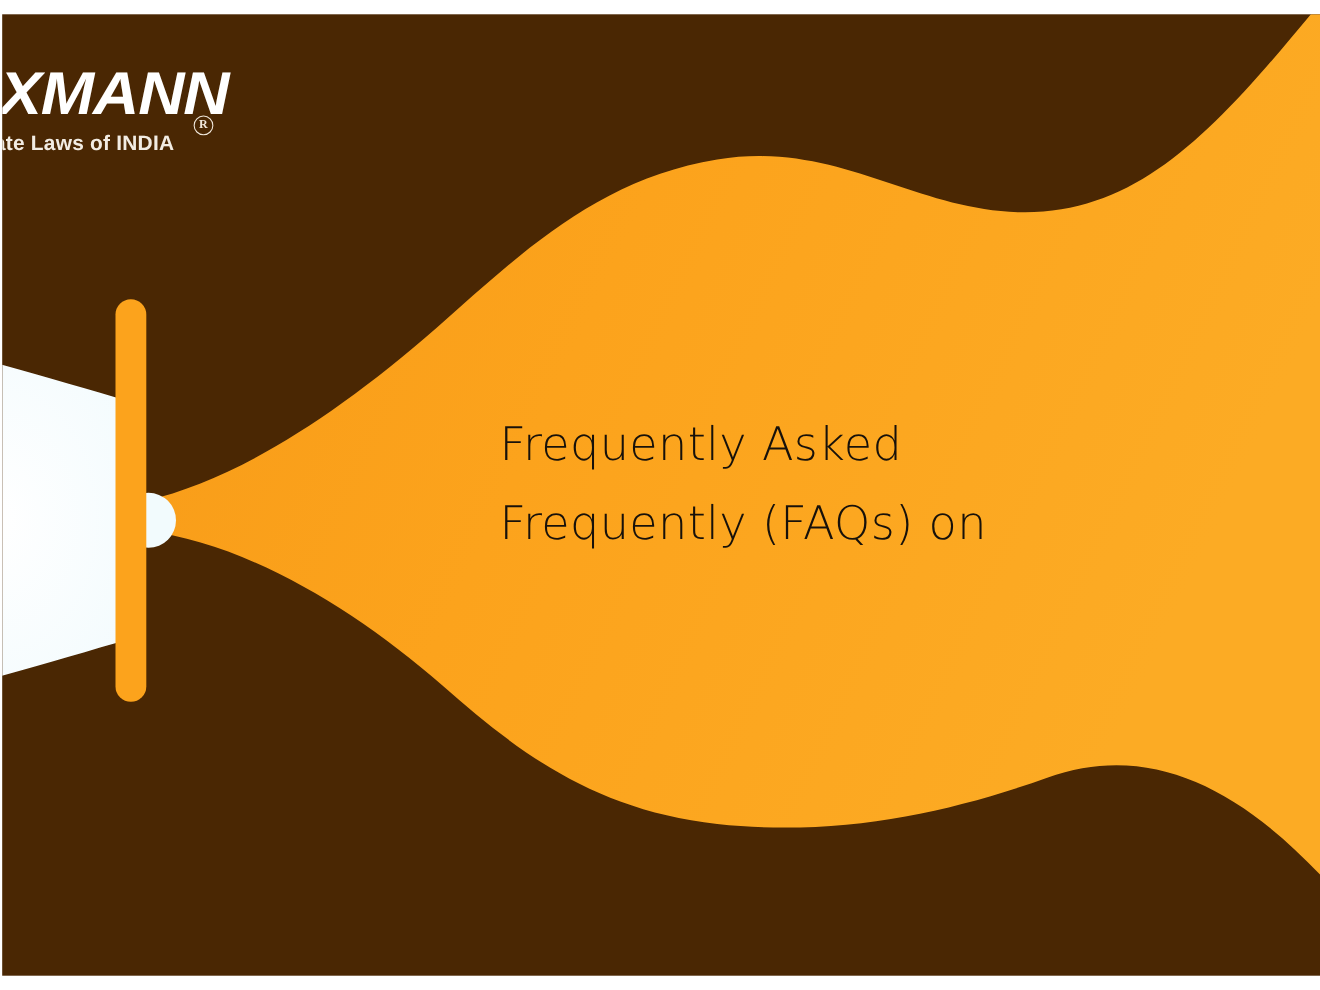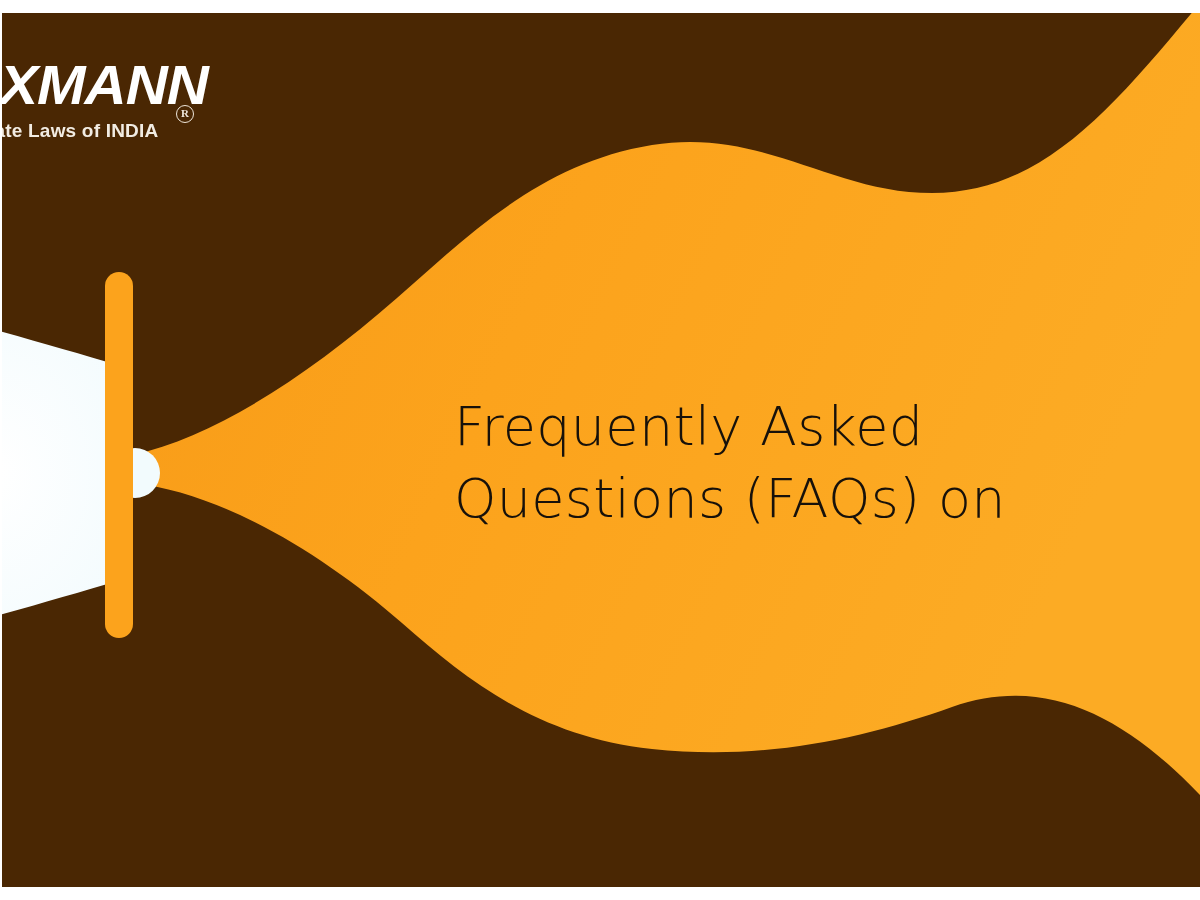--- a/index.html
+++ b/index.html
@@ -101,24 +101,23 @@
 
   
   #headline {
     position: absolute;
     left: 452px;
     top: 355px;
     width: 640px;
     color: #17110a;
     font-family: "DejaVu Sans", sans-serif;
     font-weight: 300;
-    font-size: 54px;
+    font-size: 42px;
     line-height: 72px;
     letter-spacing: 0.3px;
-    margin-top: 23px;
   }
   #headline .ln { display: block; white-space: nowrap; }
 </style>
 </head>
 <body>
 
 <div id="banner">
 
   <div id="canvas">
 
@@ -161,17 +160,17 @@
     <div id="logo">
       <div id="logo-inner">
         <div id="logo-word">TAXMANN</div>
         <div id="logo-reg">R</div>
         <div id="logo-tag">Corporate Laws of INDIA</div>
       </div>
     </div>
 
     <div id="headline">
       <span class="ln">Frequently Asked</span>
-      <span class="ln">Questions (FAQs) on</span>
+      <span class="ln">Frequently (FAQs) on</span>
     </div>
 
   </div>
 </div>
 
 </body></html>

